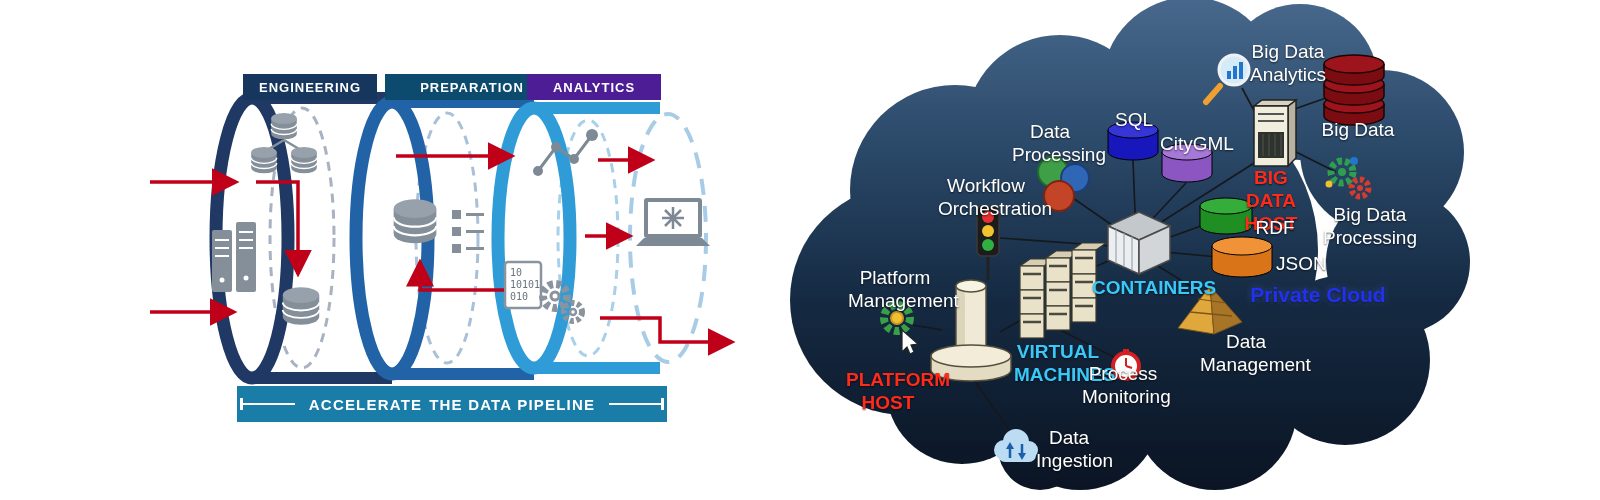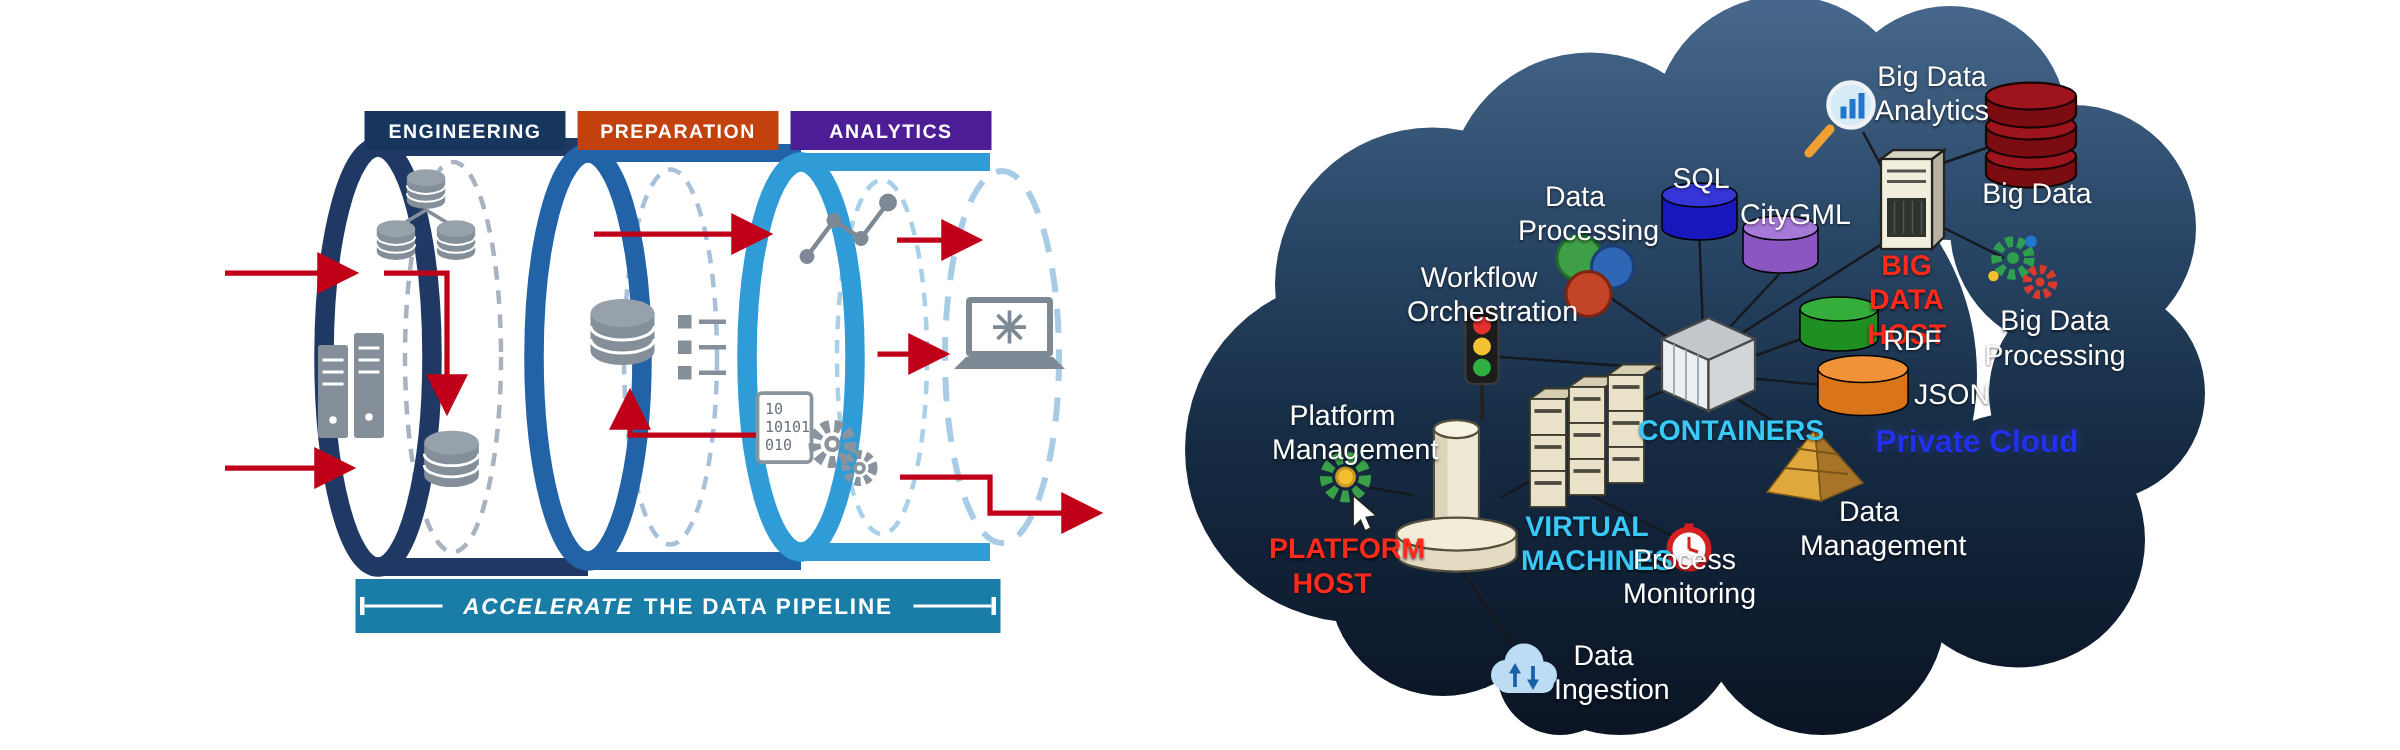--- a/index.html
+++ b/index.html
@@ -2,26 +2,26 @@
 <html><head>
 <meta charset="utf-8">
 <style>
   html,body{margin:0;padding:0;background:#fff;}
   .canvas{position:relative;width:1600px;height:500px;background:#ffffff;overflow:hidden;
           font-family:"Liberation Sans",sans-serif;}
   .art{position:absolute;left:0;top:0;}
   .tab{position:absolute;top:74px;height:26px;width:134px;display:flex;align-items:center;
        justify-content:center;color:#fff;font-size:13px;font-weight:700;letter-spacing:1px;}
   .tab1{left:243px;background:#17365d;}
-  .tab2{left:385px;background:#c2410c;}
+  .tab2{left:385px;background:#0c4a6e;padding-left:20px;}
   .tab3{left:527px;background:#4c1d95;}
   .banner{position:absolute;left:237px;top:386px;width:430px;height:36px;background:#1a7da8;
           display:flex;align-items:center;justify-content:center;gap:14px;color:#fff;}
   .banner .txt{font-size:15px;font-weight:700;letter-spacing:1.2px;white-space:nowrap;}
-  .em{font-style:italic;}
+  .em{}
   .rest{margin-left:7px;}
   .rule{display:flex;align-items:center;}
   .tick{width:3px;height:12px;background:#fff;}
   .hline{width:52px;height:2px;background:#fff;}
   .nl{position:absolute;color:#ffffff;font-size:19px;line-height:1.22;text-align:center;
       text-shadow:0 1px 2px rgba(0,0,0,.65);}
   .nl.host{color:#ff2a1a;font-weight:700;}
   .nl.tech{color:#38c9f8;font-weight:700;}
   .nl.pc{color:#2230f0;font-size:21px;font-weight:700;
          text-shadow:0 1px 3px rgba(0,0,0,.5),0 0 6px rgba(100,130,255,.45);}
@@ -352,18 +352,18 @@
   <div class="nl" style="left:1108px;top:108px;width:52px;">SQL</div>
   <div class="nl" style="left:1160px;top:132px;width:62px;">CityGML</div>
   <div class="nl" style="left:1012px;top:120px;width:76px;text-align:center;">Data Processing</div>
   <div class="nl" style="left:938px;top:174px;width:96px;">Workflow Orchestration</div>
   <div class="nl" style="left:1254px;top:216px;width:42px;">RDF</div>
   <div class="nl" style="left:1276px;top:252px;width:48px;">JSON</div>
   <div class="nl tech" style="left:1092px;top:276px;width:96px;">CONTAINERS</div>
   <div class="nl pc" style="left:1238px;top:282px;width:160px;">Private Cloud</div>
   <div class="nl" style="left:1200px;top:330px;width:92px;">Data Management</div>
   <div class="nl" style="left:848px;top:266px;width:94px;">Platform Management</div>
-  <div class="nl host" style="left:846px;top:355px;width:84px;">PLATFORM HOST</div>
+  <div class="nl host" style="left:846px;top:368px;width:84px;">PLATFORM HOST</div>
   <div class="nl tech" style="left:1014px;top:340px;width:88px;">VIRTUAL MACHINES</div>
   <div class="nl" style="left:1082px;top:362px;width:82px;">Process Monitoring</div>
   <div class="nl" style="left:1036px;top:426px;width:66px;">Data Ingestion</div>
 
 </div>
 
 </body></html>

